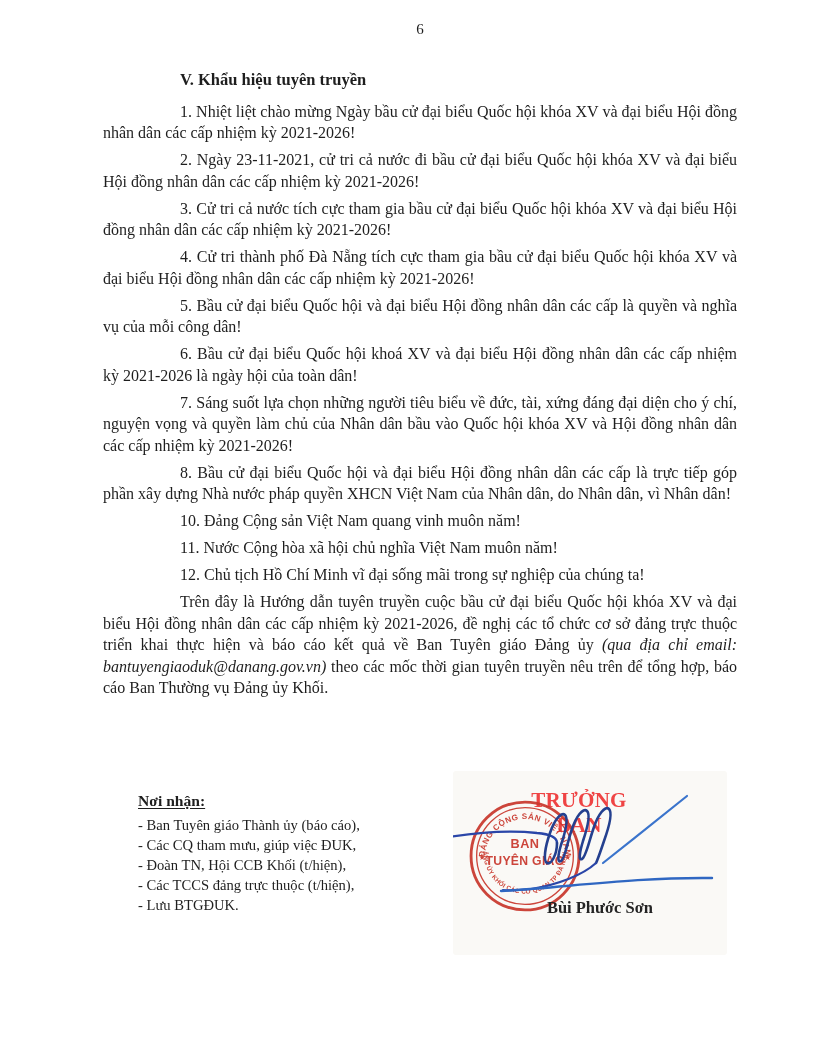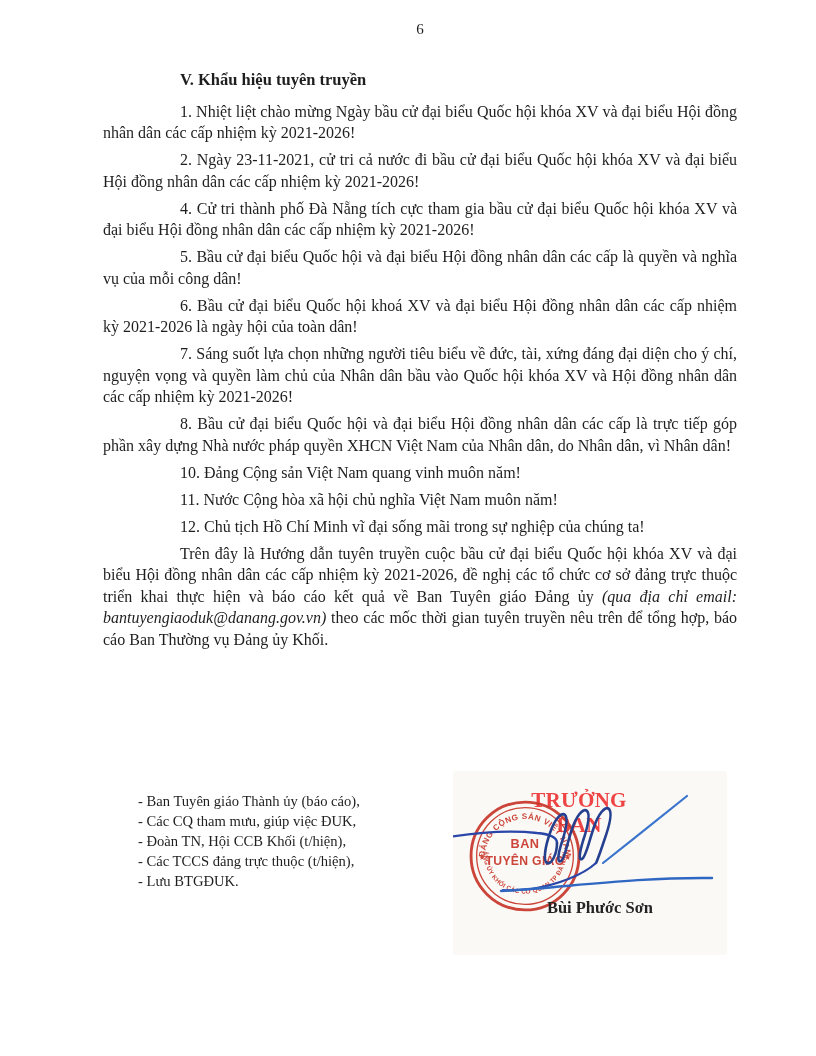--- a/index.html
+++ b/index.html
@@ -30,33 +30,35 @@
 
 <div class="page" style="--stamp: #c9382d; --ink: #2a46a8;">
 
   <div class="pageno">6</div>
 
   <div class="content">
     <p class="heading">V. Khẩu hiệu tuyên truyền</p>
 
     <p class="para">1. Nhiệt liệt chào mừng Ngày bầu cử đại biểu Quốc hội khóa XV và đại biểu Hội đồng nhân dân các cấp nhiệm kỳ 2021-2026!</p>
     <p class="para">2. Ngày 23-11-2021, cử tri cả nước đi bầu cử đại biểu Quốc hội khóa XV và đại biểu Hội đồng nhân dân các cấp nhiệm kỳ 2021-2026!</p>
+    <p class="para">3. Cử tri cả nước tích cực tham gia bầu cử đại biểu Quốc hội khóa XV và đại biểu Hội đồng nhân dân các cấp nhiệm kỳ 2021-2026!</p>
     <p class="para">4. Cử tri thành phố Đà Nẵng tích cực tham gia bầu cử đại biểu Quốc hội khóa XV và đại biểu Hội đồng nhân dân các cấp nhiệm kỳ 2021-2026!</p>
     <p class="para">5. Bầu cử đại biểu Quốc hội và đại biểu Hội đồng nhân dân các cấp là quyền và nghĩa vụ của mỗi công dân!</p>
     <p class="para">6. Bầu cử đại biểu Quốc hội khoá XV và đại biểu Hội đồng nhân dân các cấp nhiệm kỳ 2021-2026 là ngày hội của toàn dân!</p>
     <p class="para">7. Sáng suốt lựa chọn những người tiêu biểu về đức, tài, xứng đáng đại diện cho ý chí, nguyện vọng và quyền làm chủ của Nhân dân bầu vào Quốc hội khóa XV và Hội đồng nhân dân các cấp nhiệm kỳ 2021-2026!</p>
     <p class="para">8. Bầu cử đại biểu Quốc hội và đại biểu Hội đồng nhân dân các cấp là trực tiếp góp phần xây dựng Nhà nước pháp quyền XHCN Việt Nam của Nhân dân, do Nhân dân, vì Nhân dân!</p>
     <p class="para">10. Đảng Cộng sản Việt Nam quang vinh muôn năm!</p>
     <p class="para">11. Nước Cộng hòa xã hội chủ nghĩa Việt Nam muôn năm!</p>
     <p class="para">12. Chủ tịch Hồ Chí Minh vĩ đại sống mãi trong sự nghiệp của chúng ta!</p>
 
     <p class="para"><span>Trên đây là Hướng dẫn tuyên truyền cuộc bầu cử đại biểu Quốc hội khóa XV và đại biểu Hội đồng nhân dân các cấp nhiệm kỳ 2021-2026, đề nghị các tổ chức cơ sở đảng trực thuộc triển khai thực hiện và báo cáo kết quả về Ban Tuyên giáo Đảng ủy </span><span class="em">(qua địa chỉ email: bantuyengiaoduk@danang.gov.vn)</span><span> theo các mốc thời gian tuyên truyền nêu trên để tổng hợp, báo cáo Ban Thường vụ Đảng ủy Khối.</span></p>
   </div>
 
   <div class="recipients">
+    <div class="rec-label">Nơi nhận:</div>
     <div class="rec-item">- Ban Tuyên giáo Thành ủy (báo cáo),</div>
     <div class="rec-item">- Các CQ tham mưu, giúp việc ĐUK,</div>
     <div class="rec-item">- Đoàn TN, Hội CCB Khối (t/hiện),</div>
     <div class="rec-item">- Các TCCS đảng trực thuộc (t/hiện),</div>
     <div class="rec-item">- Lưu BTGĐUK.</div>
   </div>
 
   <div class="sigblock">
     <div class="sig-title">TRƯỞNG BAN</div>
 

